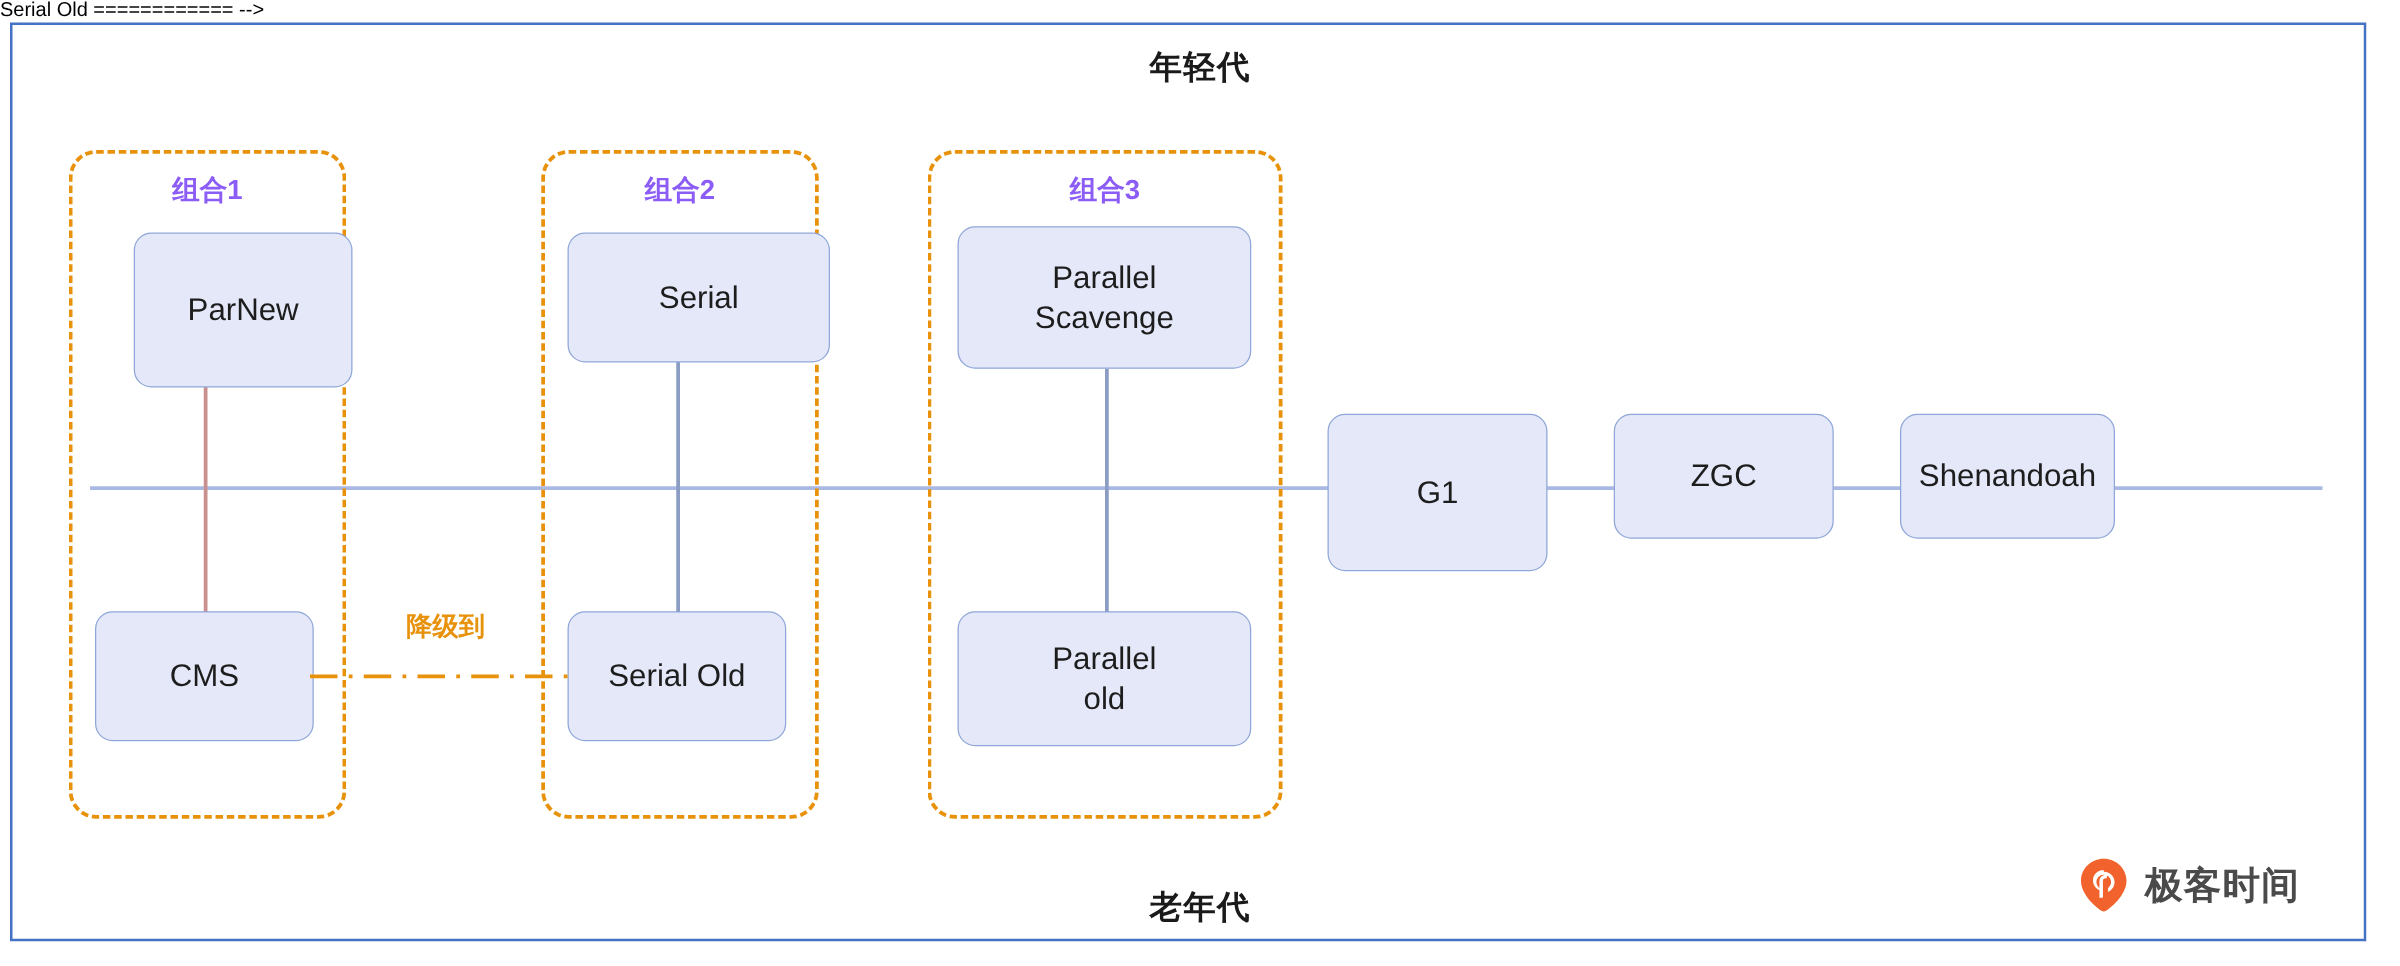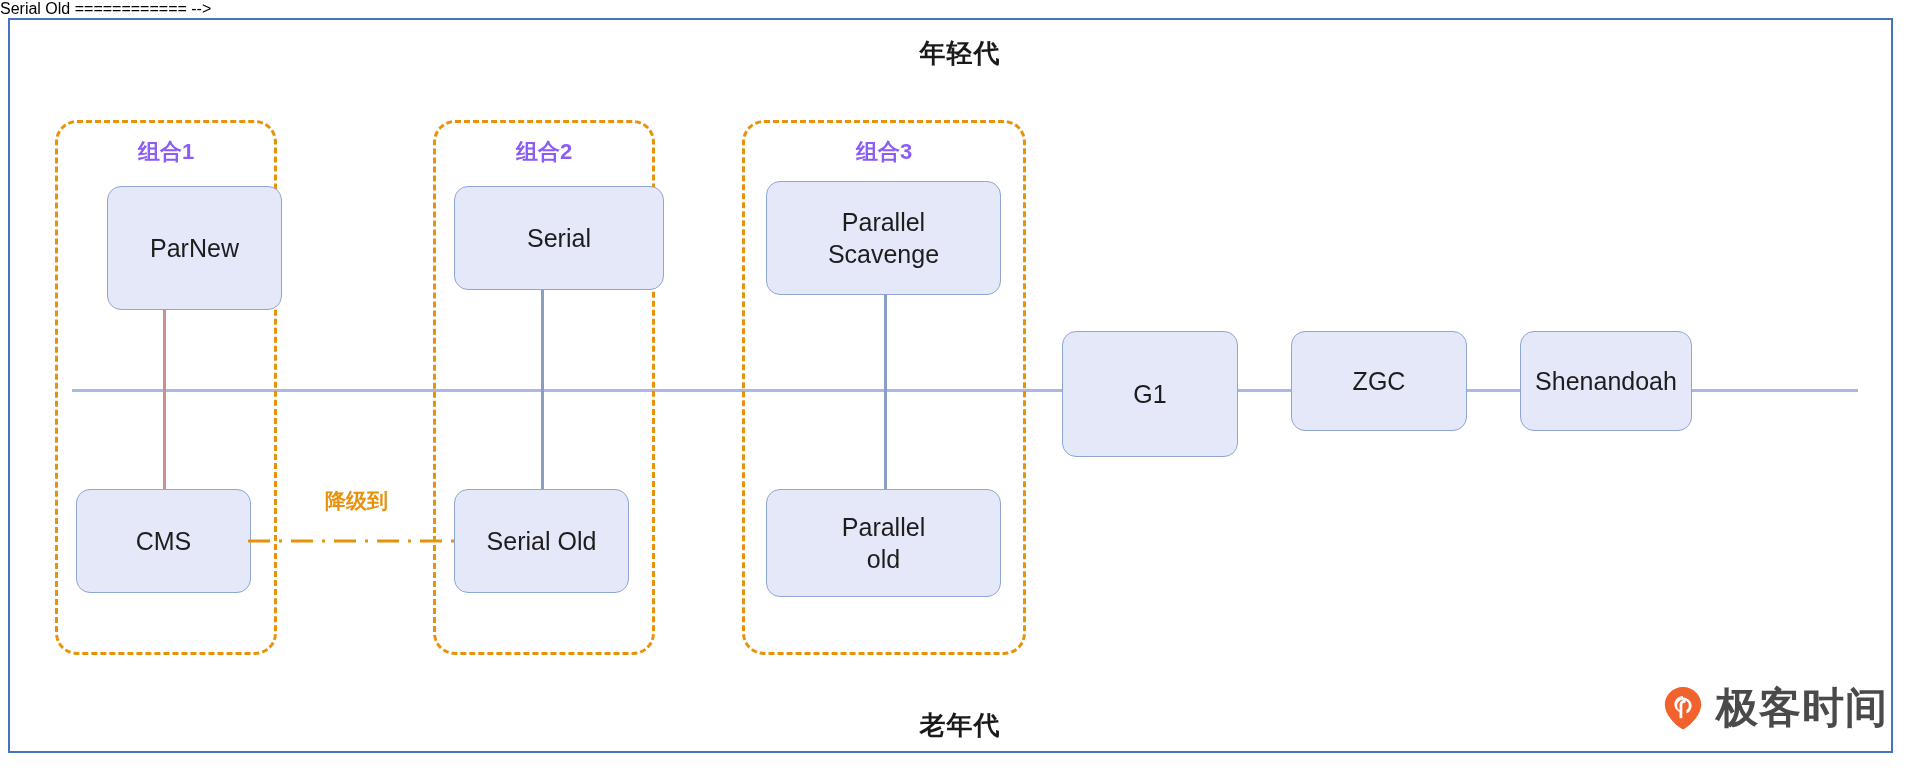--- a/index.html
+++ b/index.html
@@ -118,21 +118,21 @@
     left: 1660px;
     top: 680px;
     width: 210px;
     height: 56px;
     display: flex;
     align-items: center;
     gap: 10px;
   }
   .logo-mark { width: 46px; height: 46px; flex: 0 0 auto; }
   .logo-text {
-    font-size: 42px;
+    font-size: 30px;
     font-weight: bold;
     color: #4a4a4a;
     letter-spacing: 1px;
     white-space: nowrap;
   }
 </style>
 </head>
 <body>
 
 <div id="canvas">

